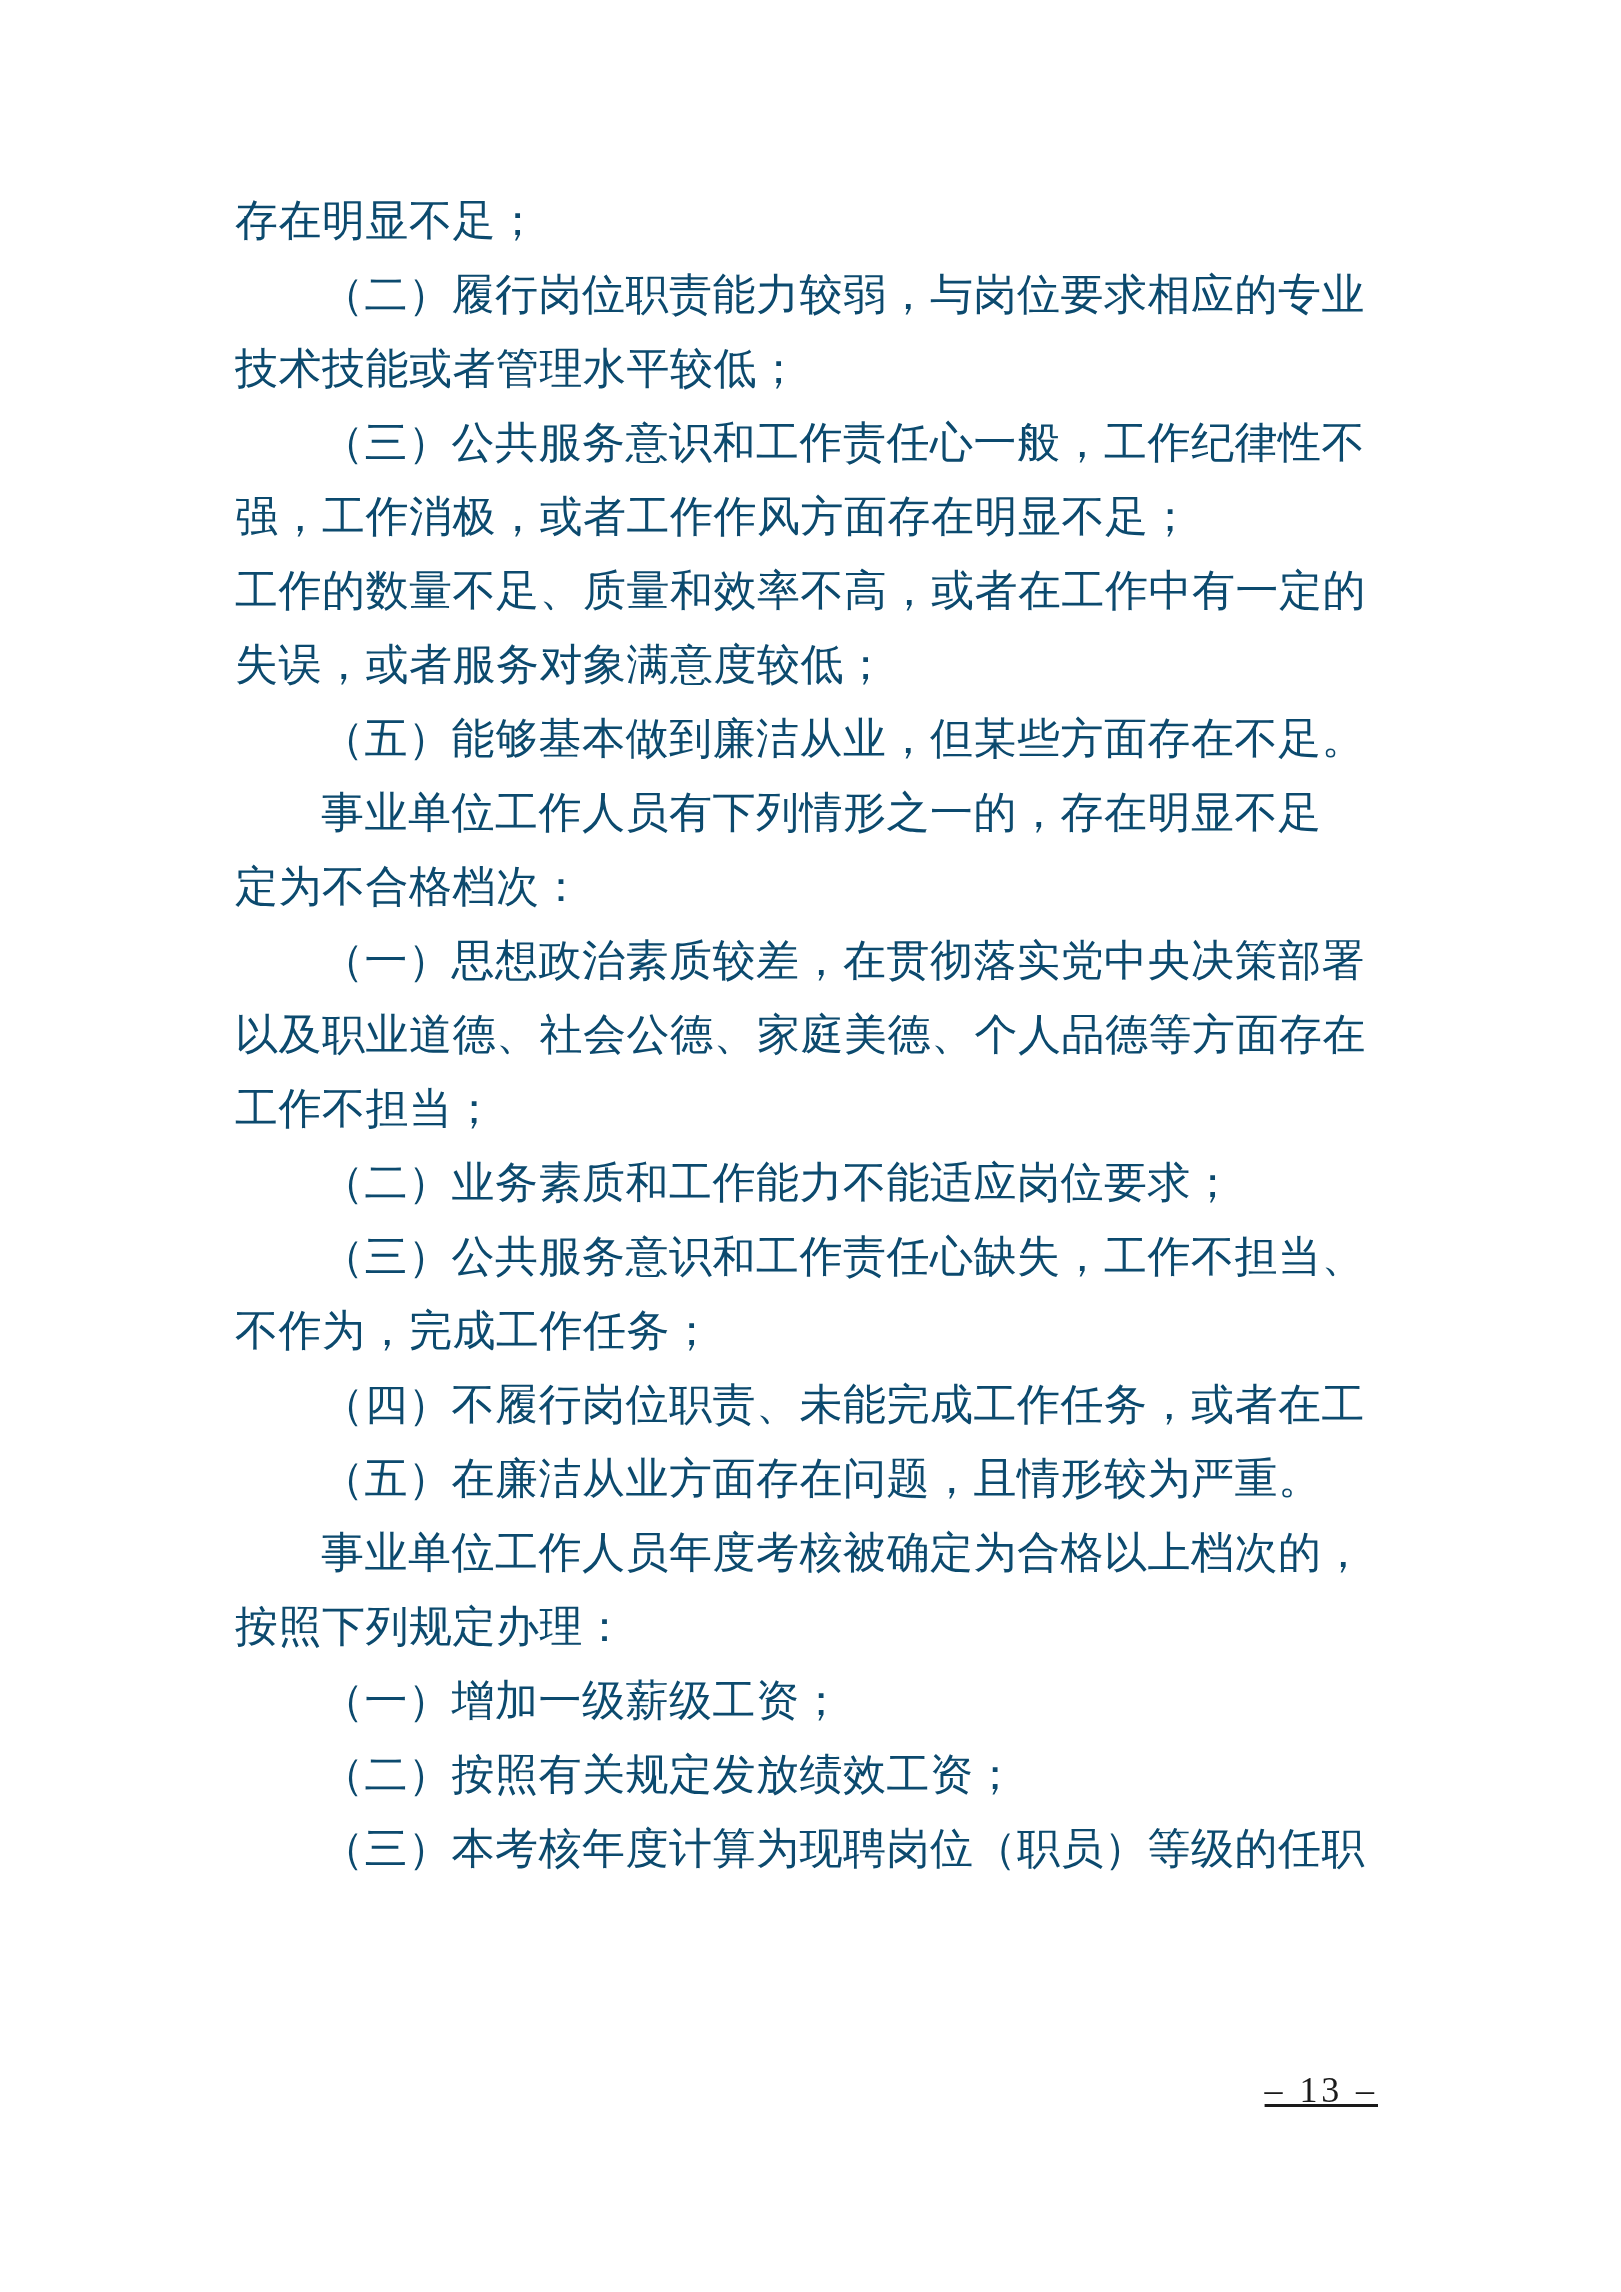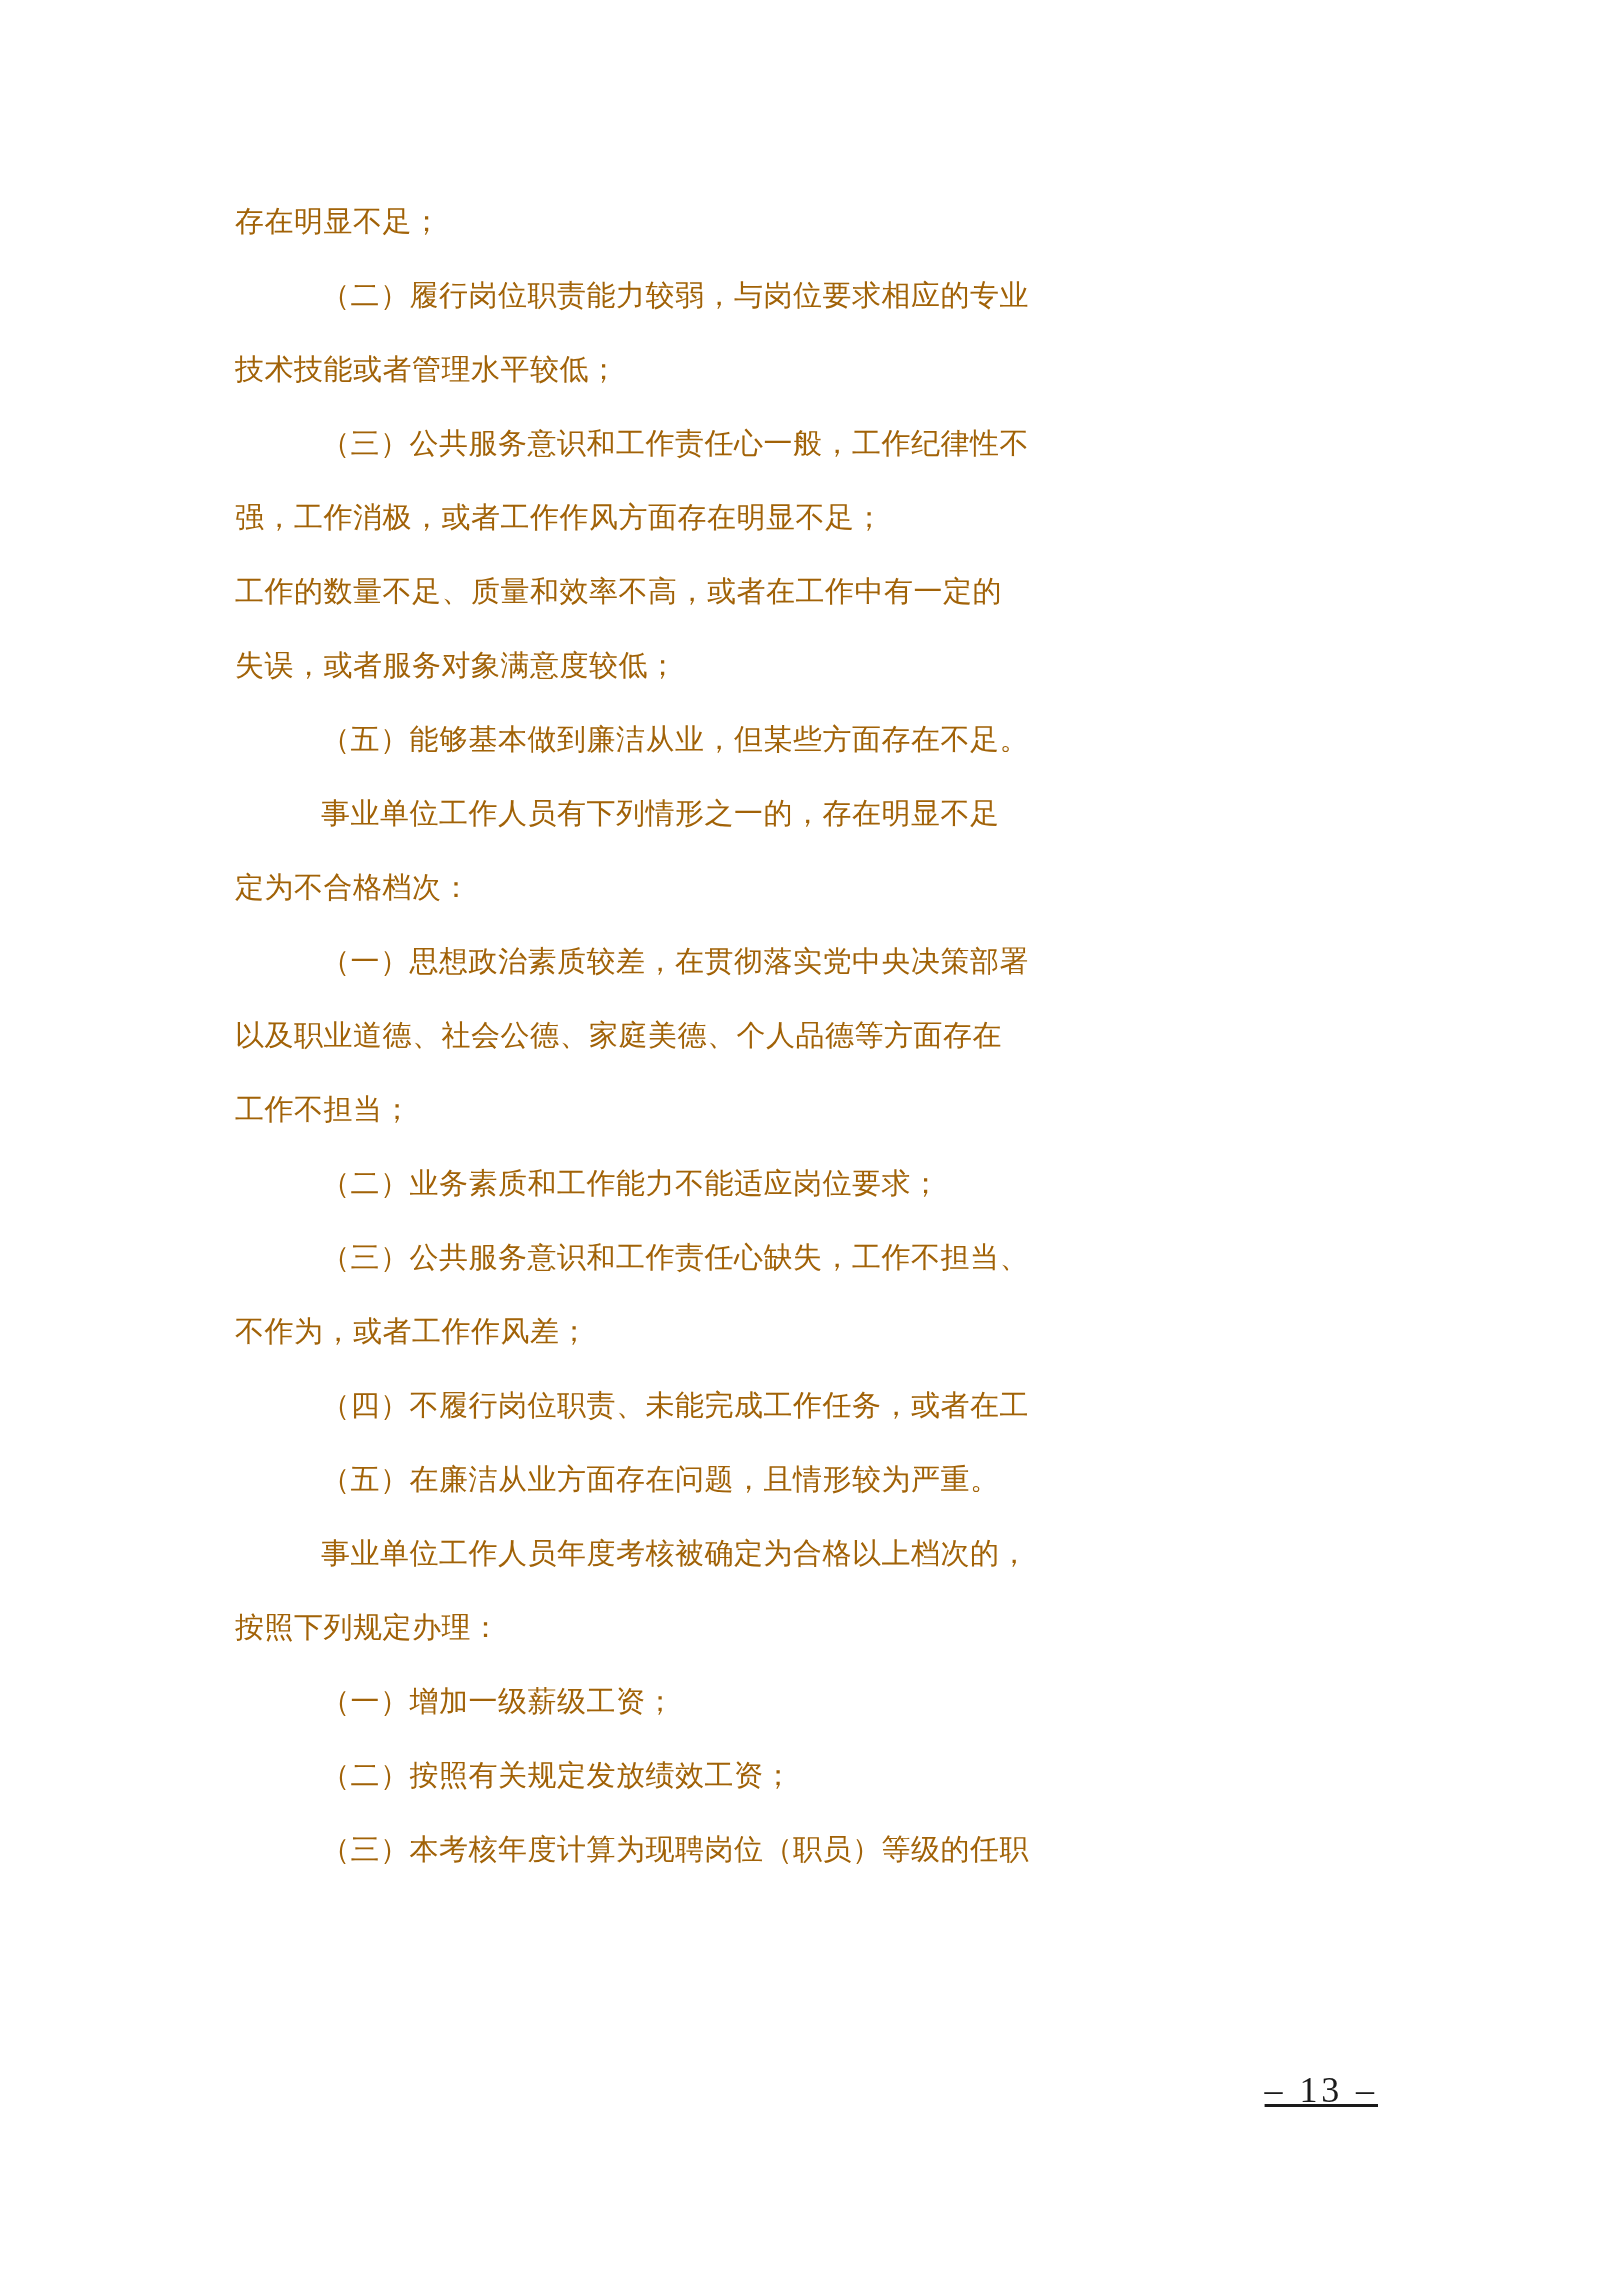--- a/index.html
+++ b/index.html
@@ -20,23 +20,23 @@
     width: 1621px;
     height: 2293px;
     background: #ffffff;
   }
   .body-text {
     position: absolute;
     left: 235px;
     top: 184px;
     width: 1143px;
     font-family: "Liberation Serif", serif;
-    font-size: 29px;
+    font-size: 43px;
     line-height: 74px;
-    color: #a16207;
+    color: #0c4a6e;
     letter-spacing: 0.5px;
   }
   .line {
     height: 74px;
     white-space: nowrap;
   }
   .line.indent {
     text-indent: 86px;
   }
   .page-number {
@@ -64,21 +64,21 @@
     <div class="line">工作的数量不足、质量和效率不高，或者在工作中有一定的</div>
     <div class="line">失误，或者服务对象满意度较低；</div>
     <div class="line indent">（五）能够基本做到廉洁从业，但某些方面存在不足。</div>
     <div class="line indent">事业单位工作人员有下列情形之一的，存在明显不足</div>
     <div class="line">定为不合格档次：</div>
     <div class="line indent">（一）思想政治素质较差，在贯彻落实党中央决策部署</div>
     <div class="line">以及职业道德、社会公德、家庭美德、个人品德等方面存在</div>
     <div class="line">工作不担当；</div>
     <div class="line indent">（二）业务素质和工作能力不能适应岗位要求；</div>
     <div class="line indent">（三）公共服务意识和工作责任心缺失，工作不担当、</div>
-    <div class="line">不作为，或者工作作风差；</div>
+    <div class="line">不作为，完成工作任务；</div>
     <div class="line indent">（四）不履行岗位职责、未能完成工作任务，或者在工</div>
     <div class="line indent">（五）在廉洁从业方面存在问题，且情形较为严重。</div>
     <div class="line indent">事业单位工作人员年度考核被确定为合格以上档次的，</div>
     <div class="line">按照下列规定办理：</div>
     <div class="line indent">（一）增加一级薪级工资；</div>
     <div class="line indent">（二）按照有关规定发放绩效工资；</div>
     <div class="line indent">（三）本考核年度计算为现聘岗位（职员）等级的任职</div>
   </div>
 
   <div class="page-number">– 13 –</div>

